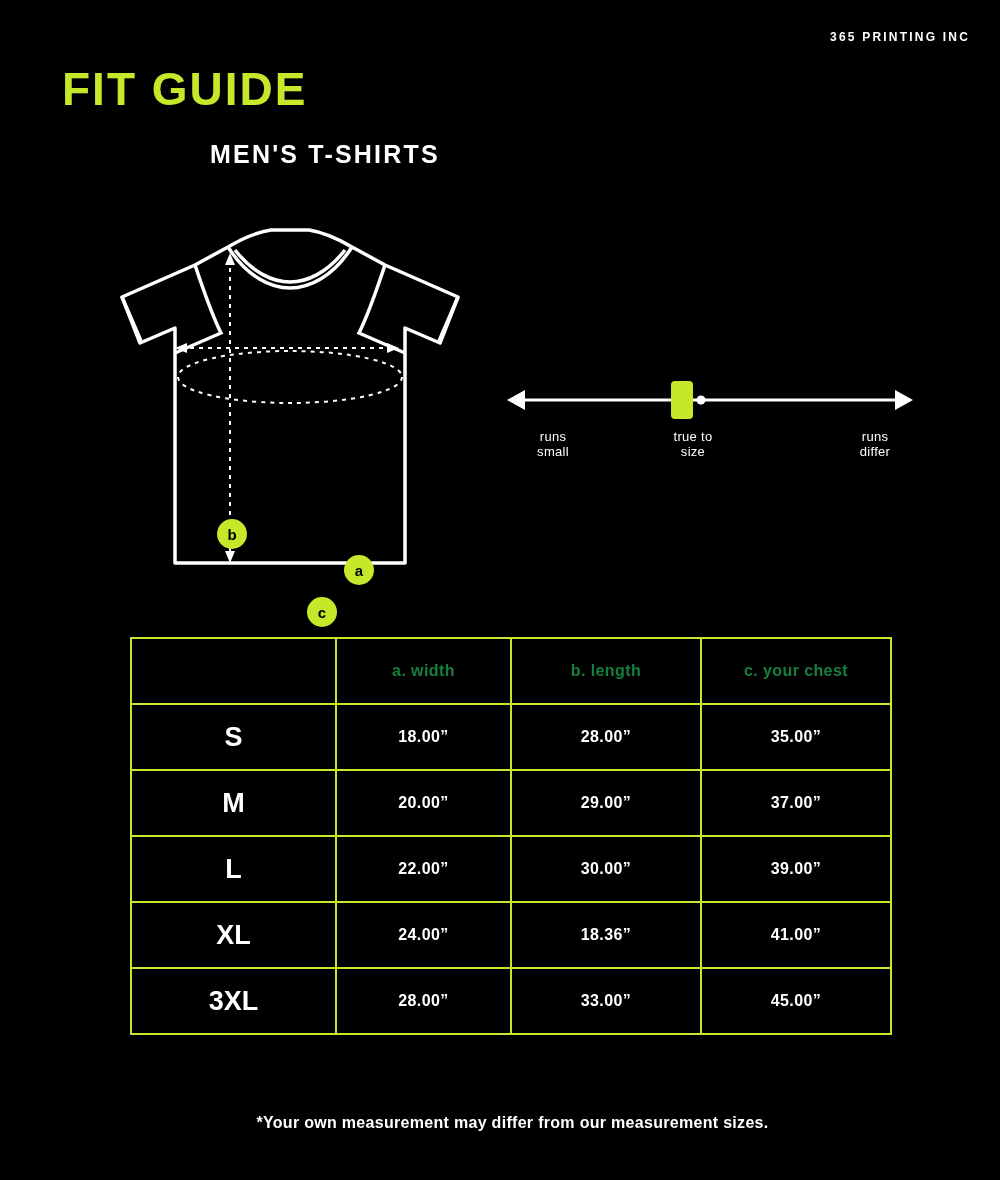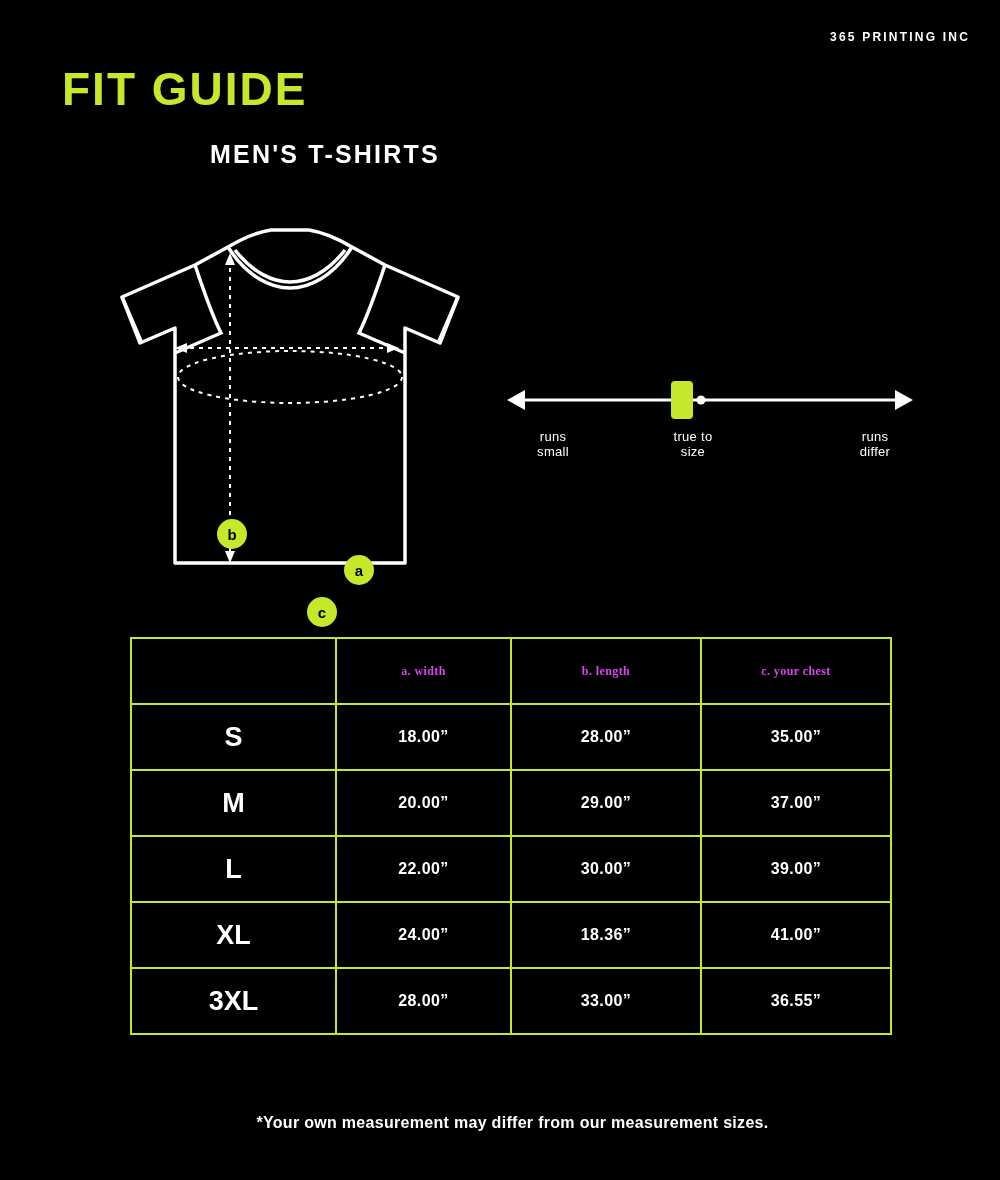--- a/index.html
+++ b/index.html
@@ -114,25 +114,24 @@
     padding: 0;
     height: 66px;
     vertical-align: middle;
   }
   .size-table col.c0 { width: 205px; }
   .size-table col.c1 { width: 175px; }
   .size-table col.c2 { width: 190px; }
   .size-table col.c3 { width: 190px; }
 
   .hdr {
-    font-size: 12px;
-    font-weight: bold;
-    color: #d946ef;
+    font-size: 16px;
+    font-weight: bold;
+    color: #15803d;
     letter-spacing: .4px;
-    font-family: Liberation Serif, serif;
   }
   .sz {
     font-size: 27px;
     font-weight: bold;
     color: #ffffff;
   }
   .val {
     font-size: 16px;
     font-weight: bold;
     color: #ffffff;
@@ -250,18 +249,18 @@
     <tr>
       <td class="sz">XL</td>
       <td class="val">24.00”</td>
       <td class="val">18.36”</td>
       <td class="val">41.00”</td>
     </tr>
     <tr>
       <td class="sz">3XL</td>
       <td class="val">28.00”</td>
       <td class="val">33.00”</td>
-      <td class="val">36.55”</td>
+      <td class="val">45.00”</td>
     </tr>
   </tbody>
 </table>
 
 <div class="footnote">*Your own measurement may differ from our measurement sizes.</div>
 
 </body></html>

